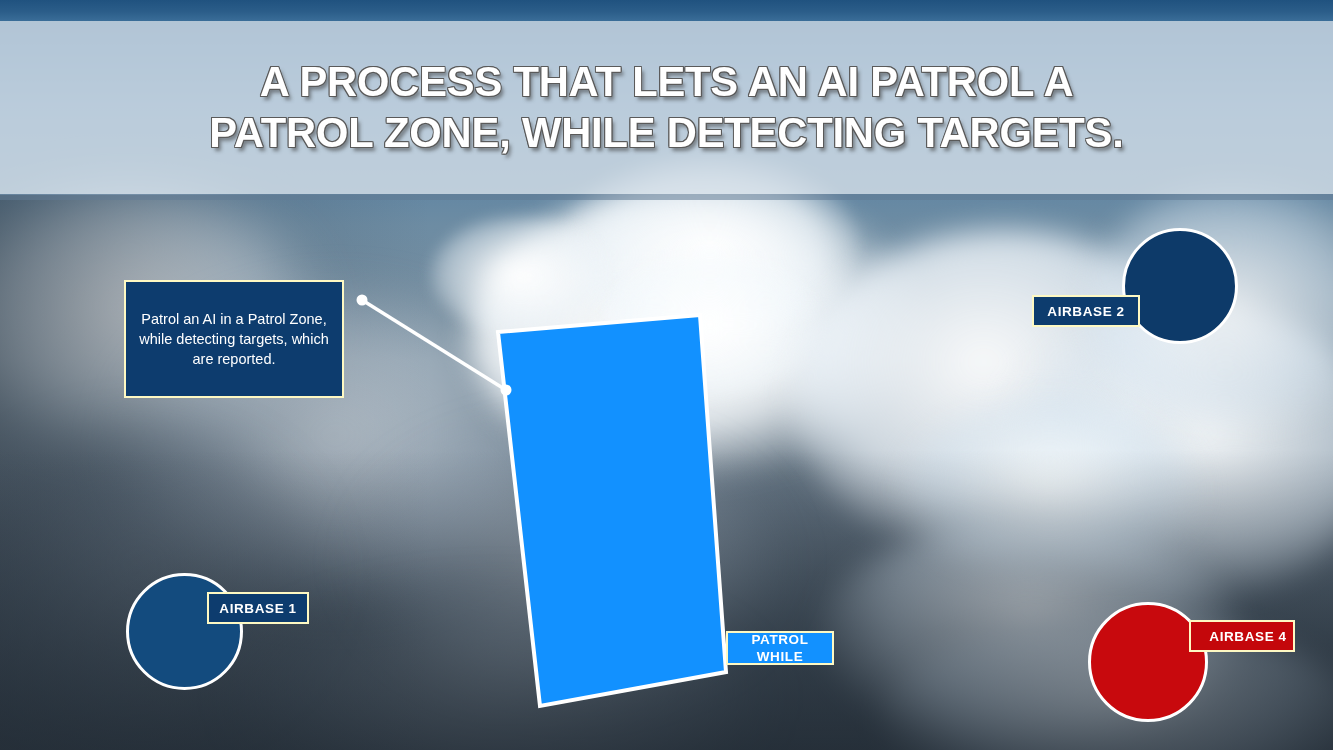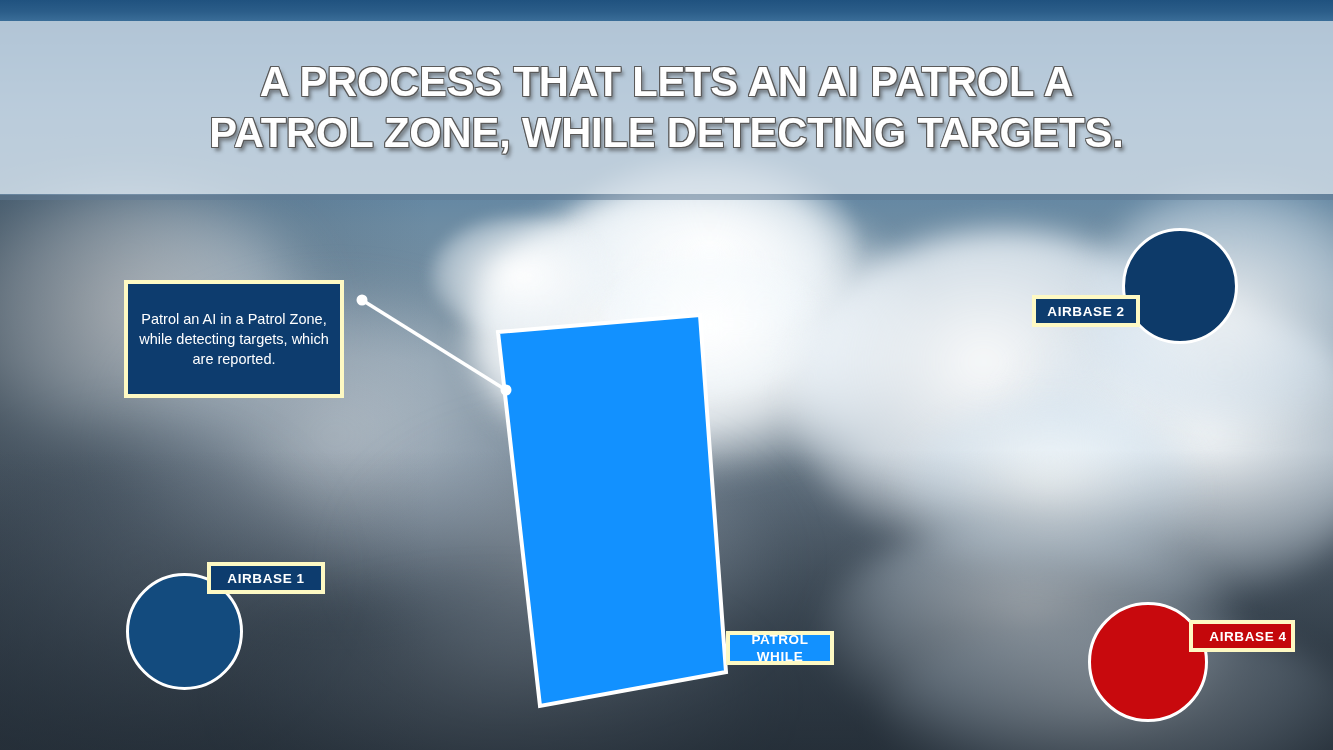--- a/index.html
+++ b/index.html
@@ -106,21 +106,21 @@
     transform: scaleX(.97);
   }
   .title .tl { display: block; white-space: nowrap; }
 
   
   .zone-svg { position: absolute; left: 0; top: 0; width: 1333px; height: 750px; }
 
   .callout {
     position: absolute;
     box-sizing: border-box;
-    border: 4px solid #fef9c3;
+    border: 2px solid #fef9c3;
     color: #ffffff;
     display: flex;
     align-items: center;
     justify-content: center;
     text-align: center;
   }
 
   .desc-box {
     left: 124px; top: 280px; width: 220px; height: 118px;
     background: #0d3c6e;
@@ -130,21 +130,21 @@
     font-weight: normal;
   }
 
   .tag {
     font-size: 13.5px;
     font-weight: bold;
     letter-spacing: .6px;
     height: 32px;
     align-items: center;
   }
-  .tag-ab1 { left: 207px; top: 562px; width: 118px; background: #0d3c6e; }
+  .tag-ab1 { left: 207px; top: 592px; width: 102px; background: #0d3c6e; }
   .tag-ab2 { left: 1032px; top: 295px; width: 108px; background: #0d3c6e; }
   .tag-ab4 { left: 1189px; top: 620px; width: 106px; background: #c4070b; }
 
   .tag-zone {
     left: 726px; top: 631px; width: 108px; height: 34px;
     background: #1291ff;
     font-size: 13.5px;
     font-weight: bold;
     line-height: 17px;
     letter-spacing: .6px;

